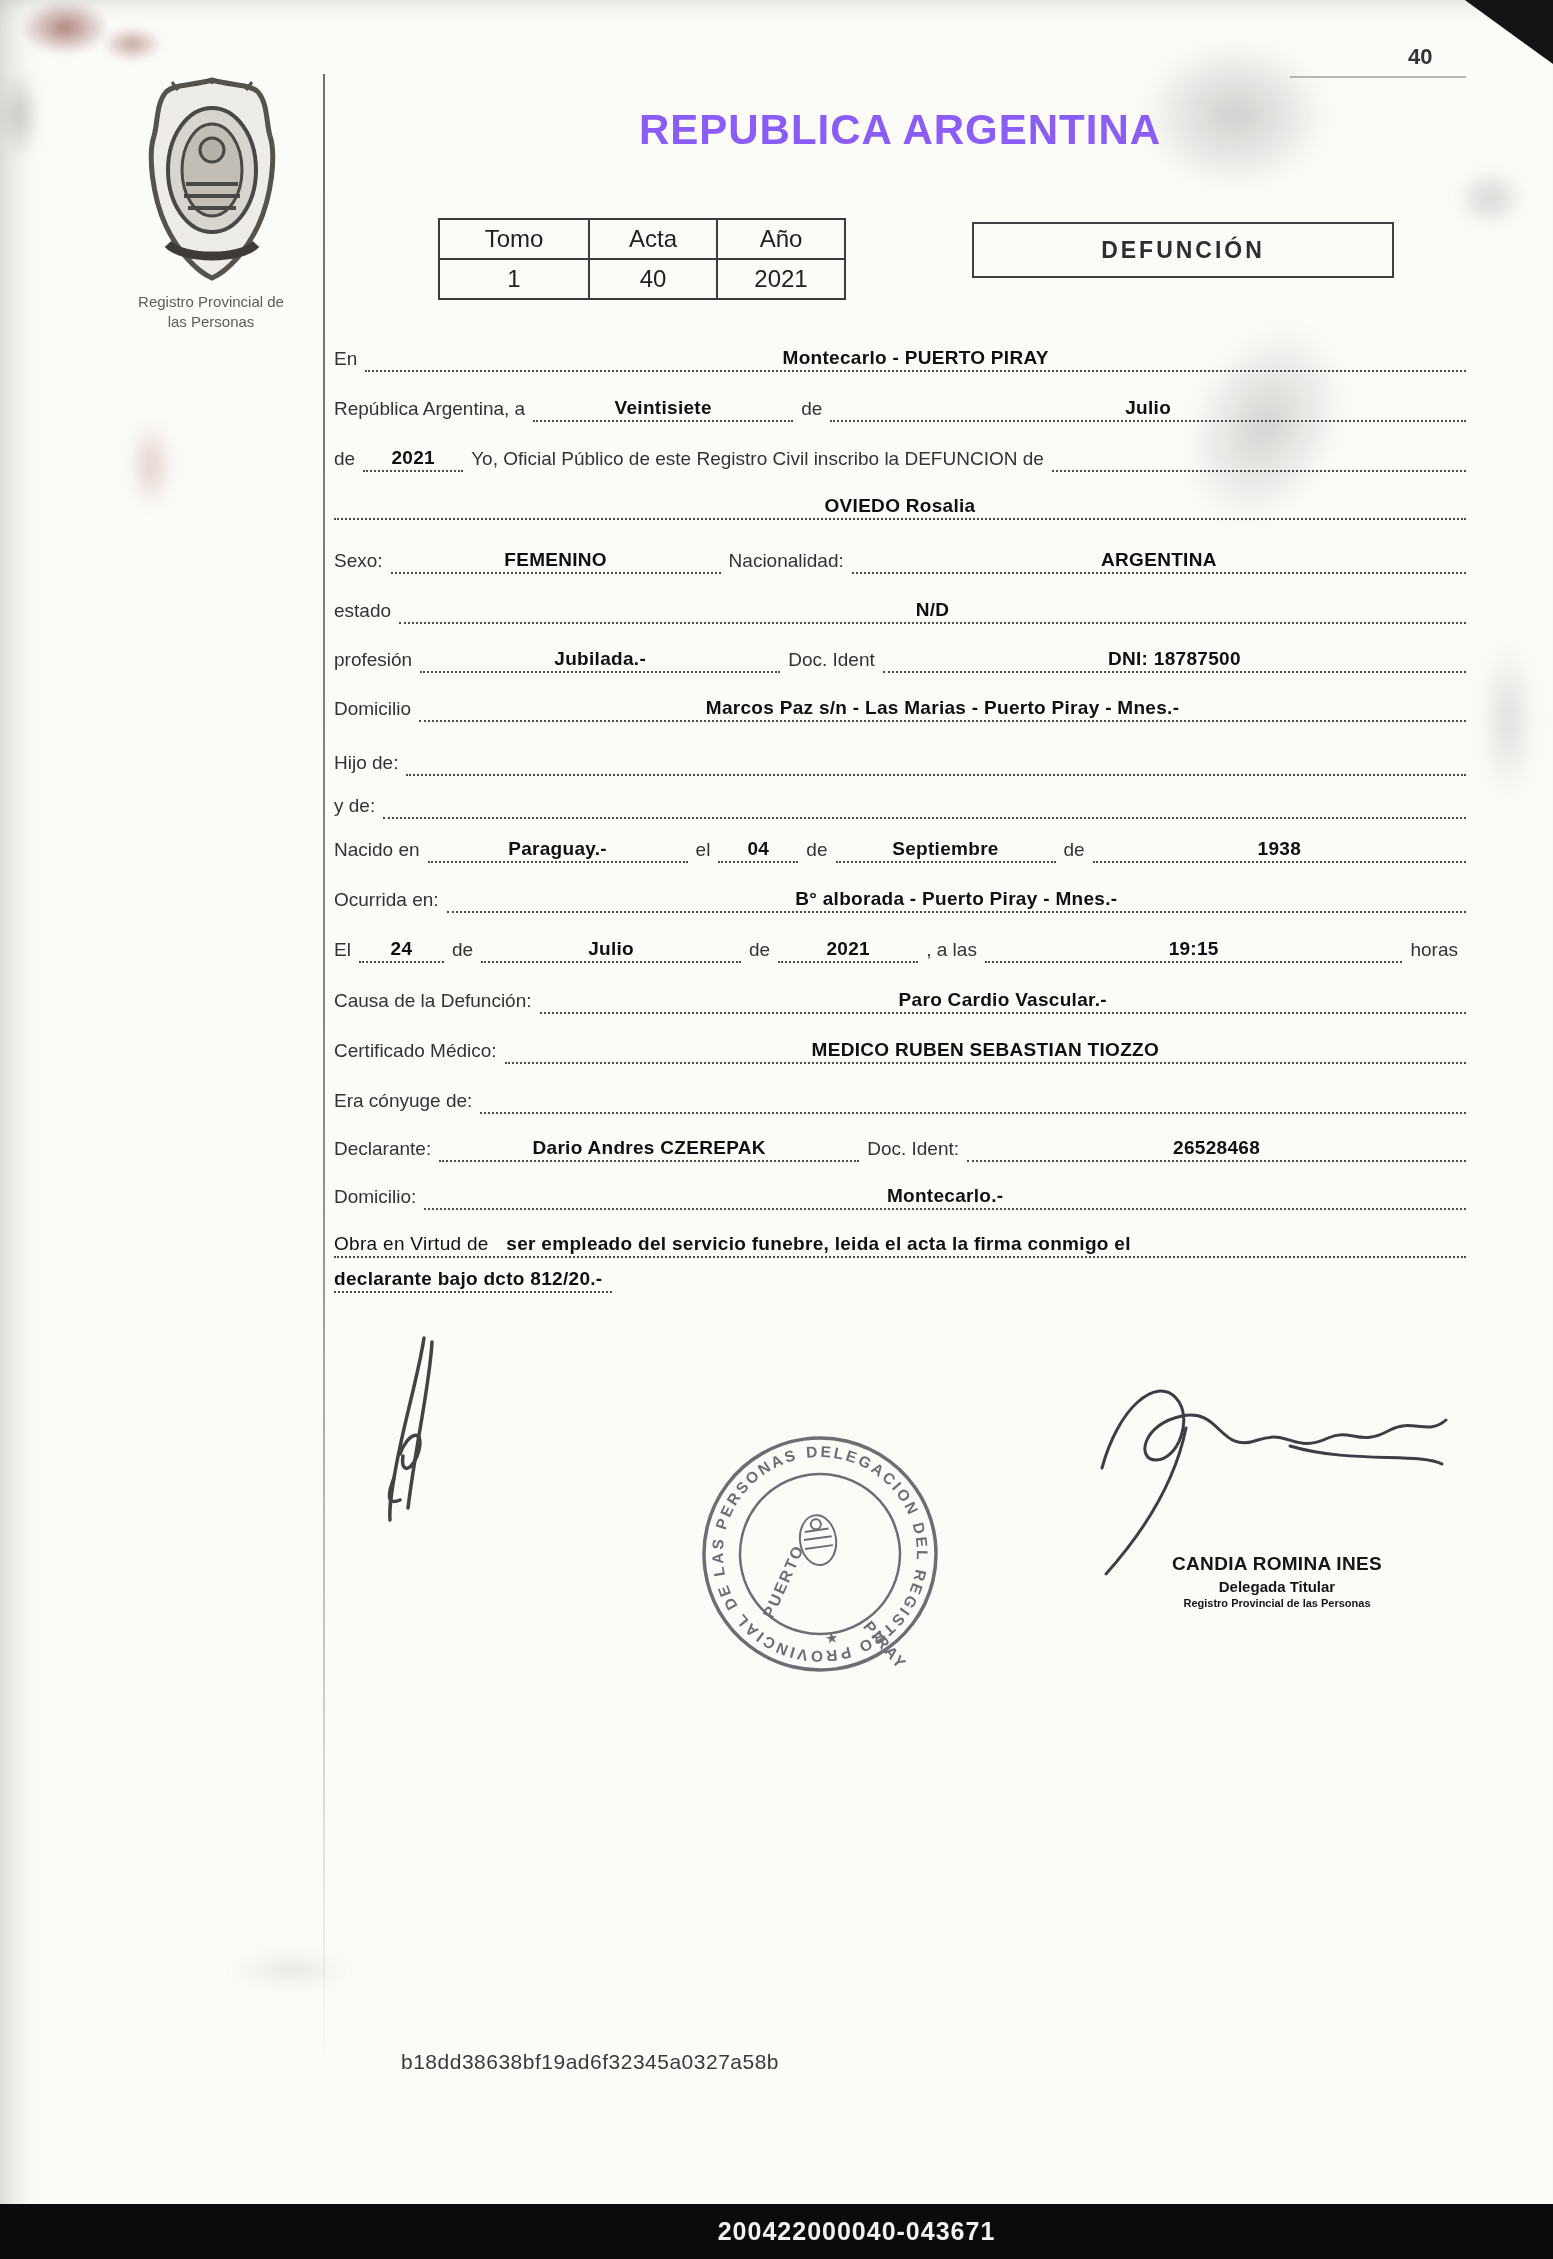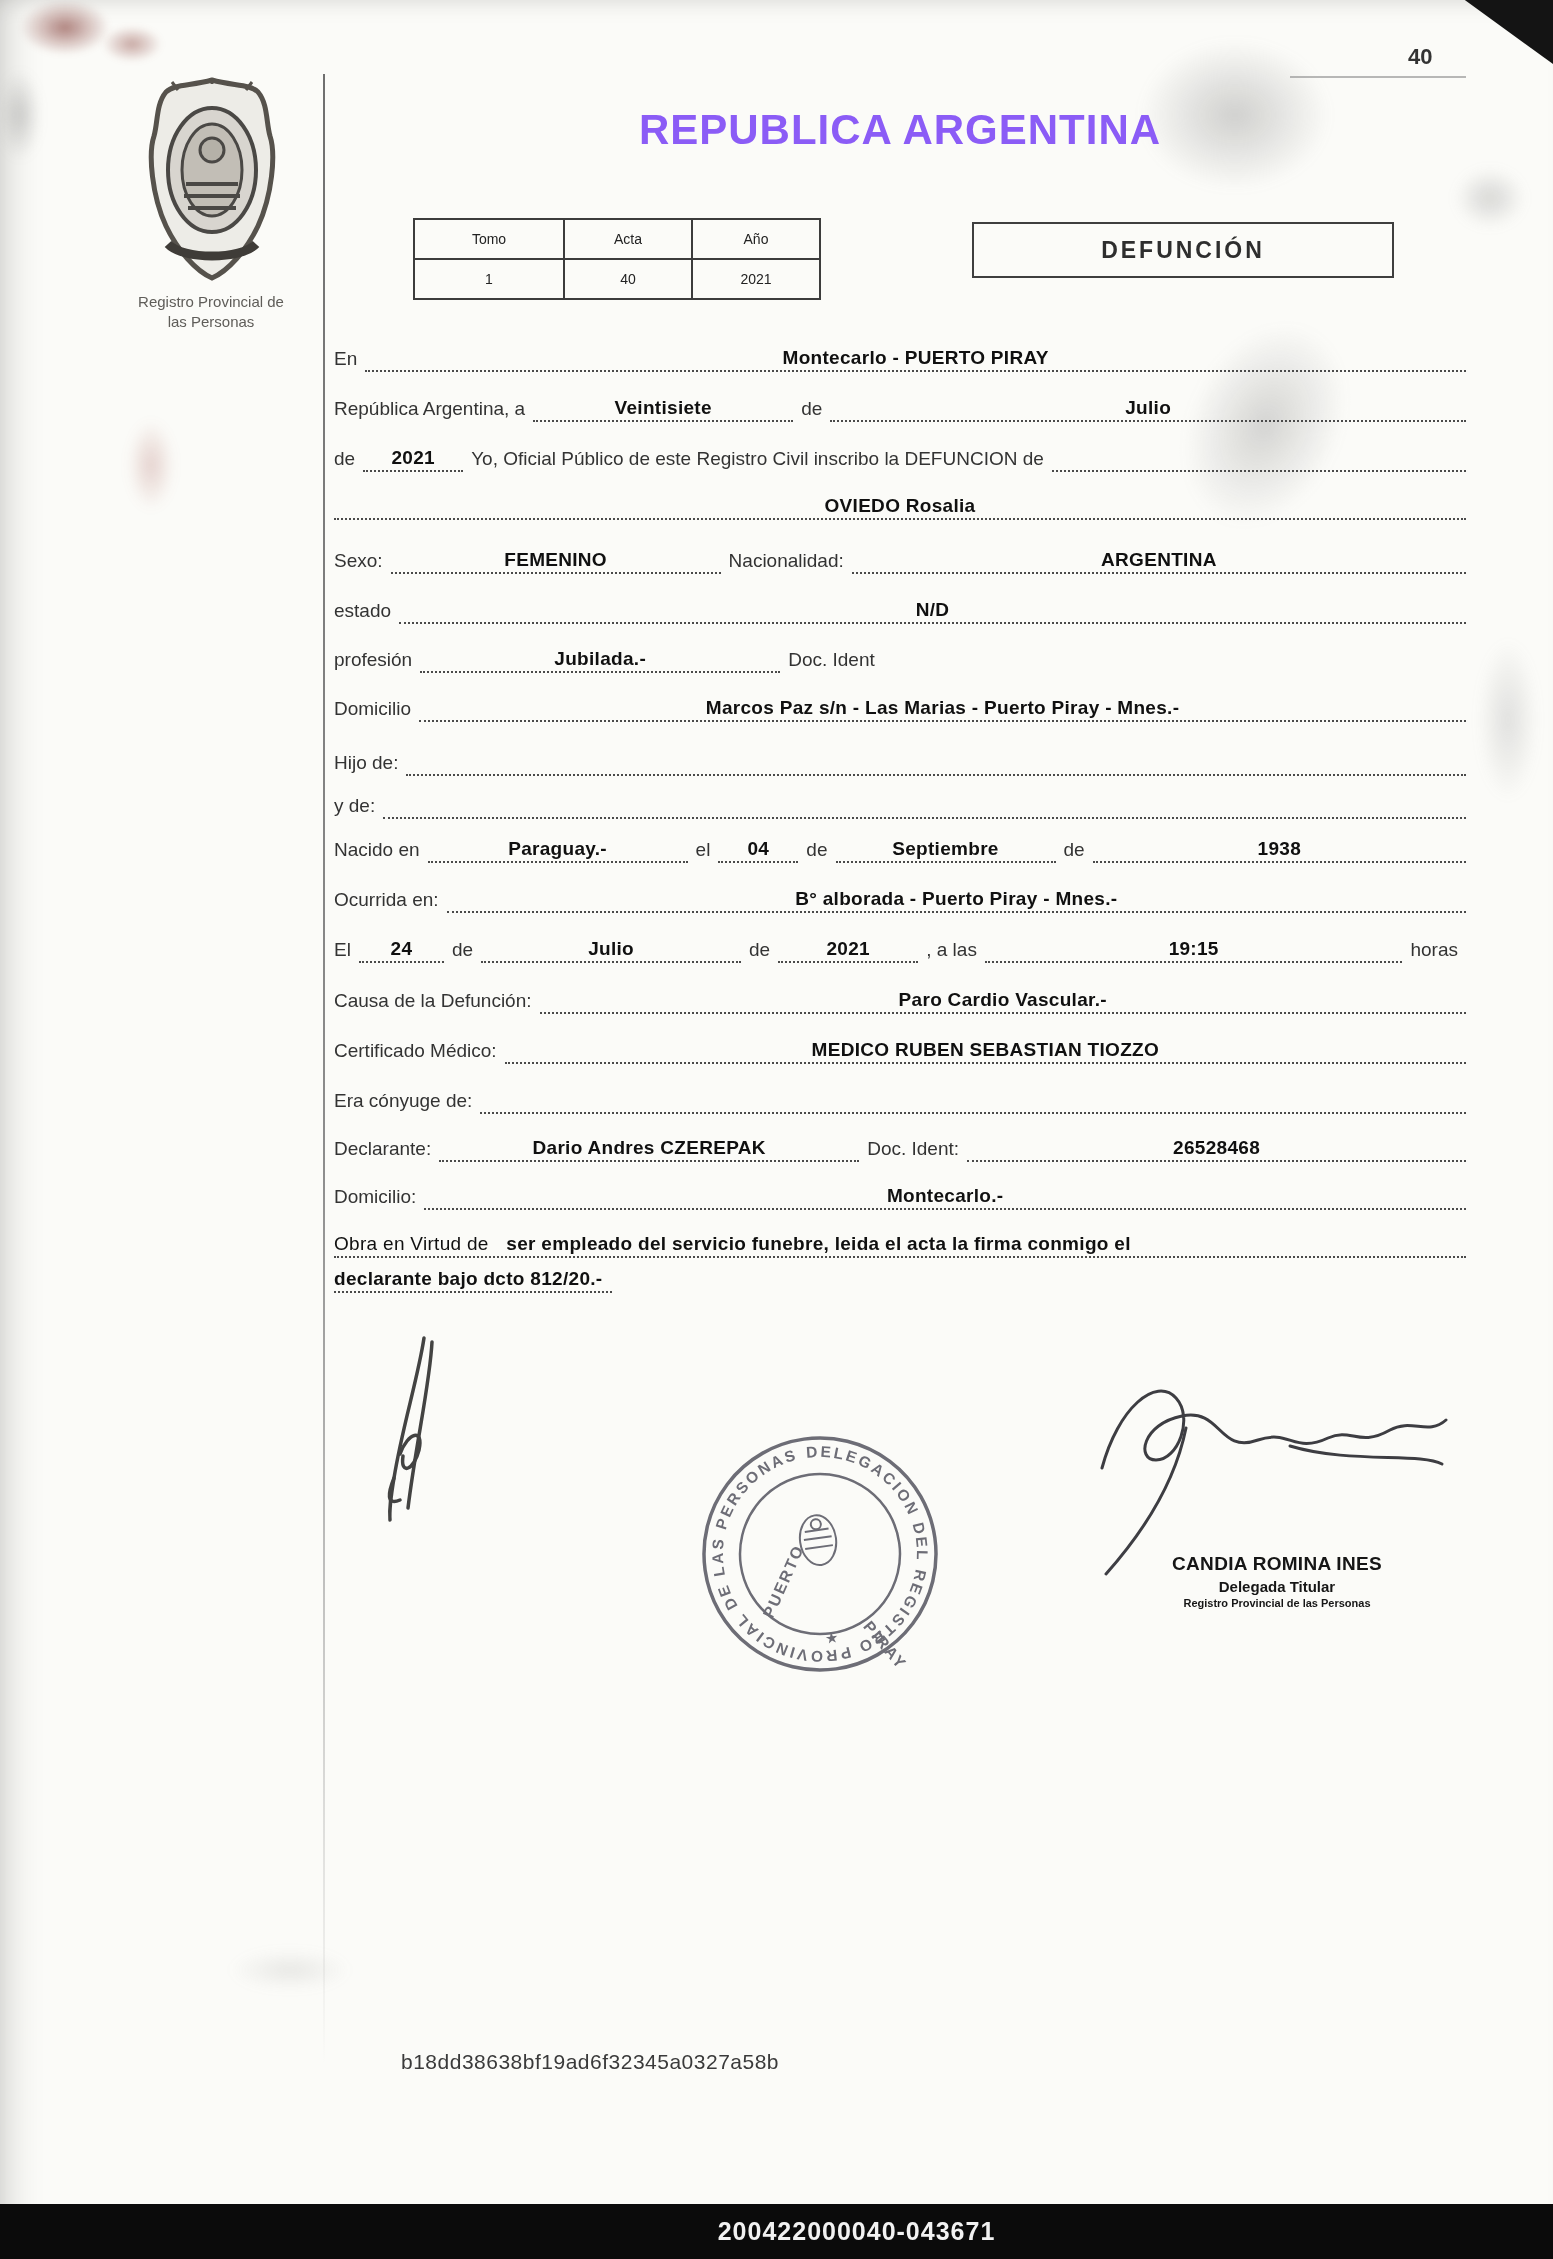--- a/index.html
+++ b/index.html
@@ -20,21 +20,21 @@
            background:linear-gradient(#6f6f6f, #8d8d8d 55%, rgba(140,140,140,0)); }
   .hline { position:absolute; left:1290px; top:76px; width:176px; height:2px; background:#8a8a8a; opacity:.6; }
 
   
   .page-number { position:absolute; left:1408px; top:44px; font-size:22px; font-weight:bold; color:#333; }
   .title { position:absolute; left:334px; top:106px; width:1132px; margin:0; text-align:center;
            font-size:42px; font-weight:bold; letter-spacing:1px; color:#8b5cf6; }
   .logo-caption { position:absolute; left:104px; top:292px; width:214px; text-align:center;
                   font-size:15px; color:#5f5d59; line-height:1.35; }
 
-  .reg-table { position:absolute; left:413px; top:218px; border-collapse:collapse; font-size:14px; color:#222; }
+  .reg-table { position:absolute; left:438px; top:218px; border-collapse:collapse; font-size:24px; color:#222; }
   .reg-table th, .reg-table td { border:2px solid #3c3c3c; text-align:center; font-weight:normal;
                                  height:40px; padding:0 6px; }
   .reg-table .c1 { width:150px; } .reg-table .c2 { width:128px; } .reg-table .c3 { width:128px; }
 
   .type-box { position:absolute; left:972px; top:222px; width:422px; height:56px; border:2.5px solid #3f3f3f;
               display:flex; align-items:center; justify-content:center; font-size:23px; letter-spacing:3px;
               color:#2e2e2e; font-weight:700; }
 
   
   .row { position:absolute; left:334px; width:1132px; display:flex; align-items:flex-end;
@@ -151,20 +151,21 @@
 
     <div class="row" style="top:592px">
       <span class="lbl">estado</span>
       <span class="seg grow">N/D</span>
     </div>
 
     <div class="row" style="top:641px">
       <span class="lbl">profesión</span>
       <span class="seg" style="width:360px">Jubilada.-</span>
       <span class="lbl after">Doc. Ident</span>
+      <span class="seg grow">DNI: 18787500</span>
     </div>
 
     <div class="row" style="top:690px">
       <span class="lbl">Domicilio</span>
       <span class="seg grow">Marcos Paz s/n - Las Marias - Puerto Piray - Mnes.-</span>
     </div>
 
     <div class="row" style="top:744px">
       <span class="lbl">Hijo de:</span>
       <span class="seg grow"></span>

